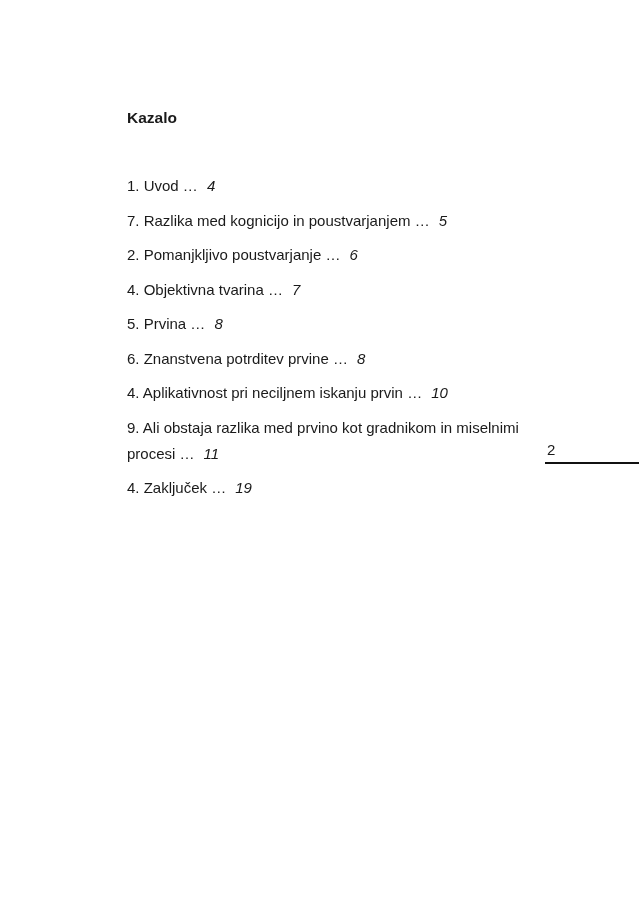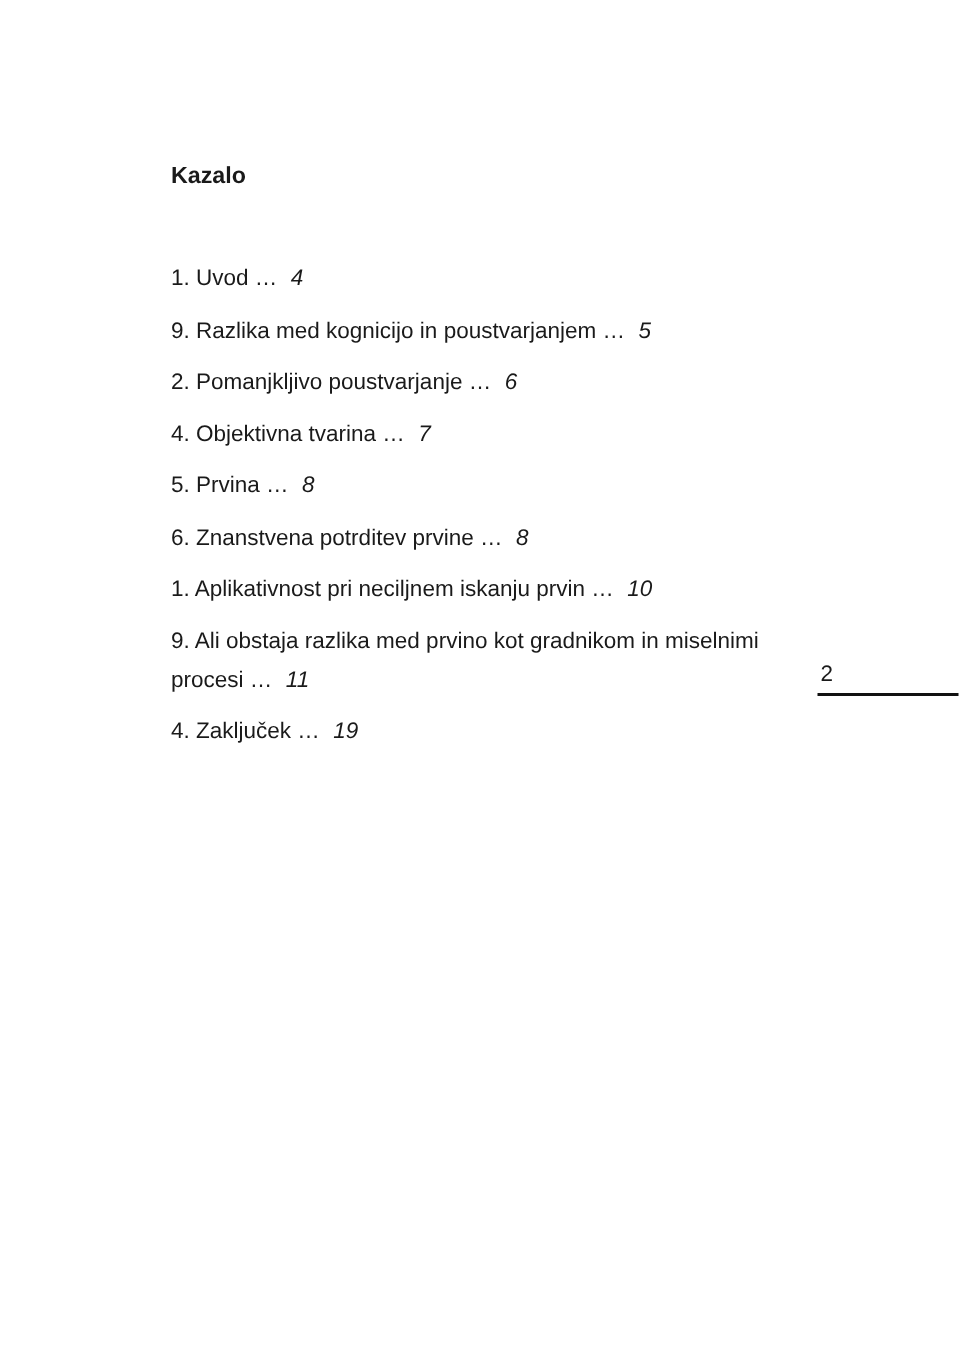--- a/index.html
+++ b/index.html
@@ -10,21 +10,21 @@
     width: 640px;
     height: 908px;
     background: #ffffff;
     position: relative;
     overflow: hidden;
     font-family: "Liberation Sans", sans-serif;
     color: #1a1a1a;
   }
   .doc {
     position: absolute;
-    left: 114px;
+    left: 127px;
     top: 107px;
     width: 402px;
   }
   .title {
     font-size: 15.5px;
     font-weight: 700;
     line-height: 22px;
     margin: 0 0 44px 0;
   }
   .entry {
@@ -60,42 +60,42 @@
 
 <div class="doc">
   <h1 class="title">Kazalo</h1>
 
   <div>
   <p class="entry">
     <span class="entry-label">1. Uvod …</span><span class="page-num">4</span>
   </p>
 
   <p class="entry">
-    <span class="entry-label">9. Razlika med kognicijo in poustvarjanjem …</span><span class="page-num">5</span>
+    <span class="entry-label">7. Razlika med kognicijo in poustvarjanjem …</span><span class="page-num">5</span>
   </p>
 
   <p class="entry">
     <span class="entry-label">2. Pomanjkljivo poustvarjanje …</span><span class="page-num">6</span>
   </p>
 
   <p class="entry">
     <span class="entry-label">4. Objektivna tvarina …</span><span class="page-num">7</span>
   </p>
 
   <p class="entry">
     <span class="entry-label">5. Prvina …</span><span class="page-num">8</span>
   </p>
 
   <p class="entry">
     <span class="entry-label">6. Znanstvena potrditev prvine …</span><span class="page-num">8</span>
   </p>
 
 
   <p class="entry">
-    <span class="entry-label">1. Aplikativnost pri neciljnem iskanju prvin …</span><span class="page-num">10</span>
+    <span class="entry-label">4. Aplikativnost pri neciljnem iskanju prvin …</span><span class="page-num">10</span>
   </p>
 
   <p class="entry">
     <span class="entry-label">9. Ali obstaja razlika med prvino kot gradnikom in miselnimi procesi …</span><span class="page-num">11</span>
   </p>
 
   <p class="entry">
     <span class="entry-label">4. Zaključek …</span><span class="page-num">19</span>
   </p>
 </div>

